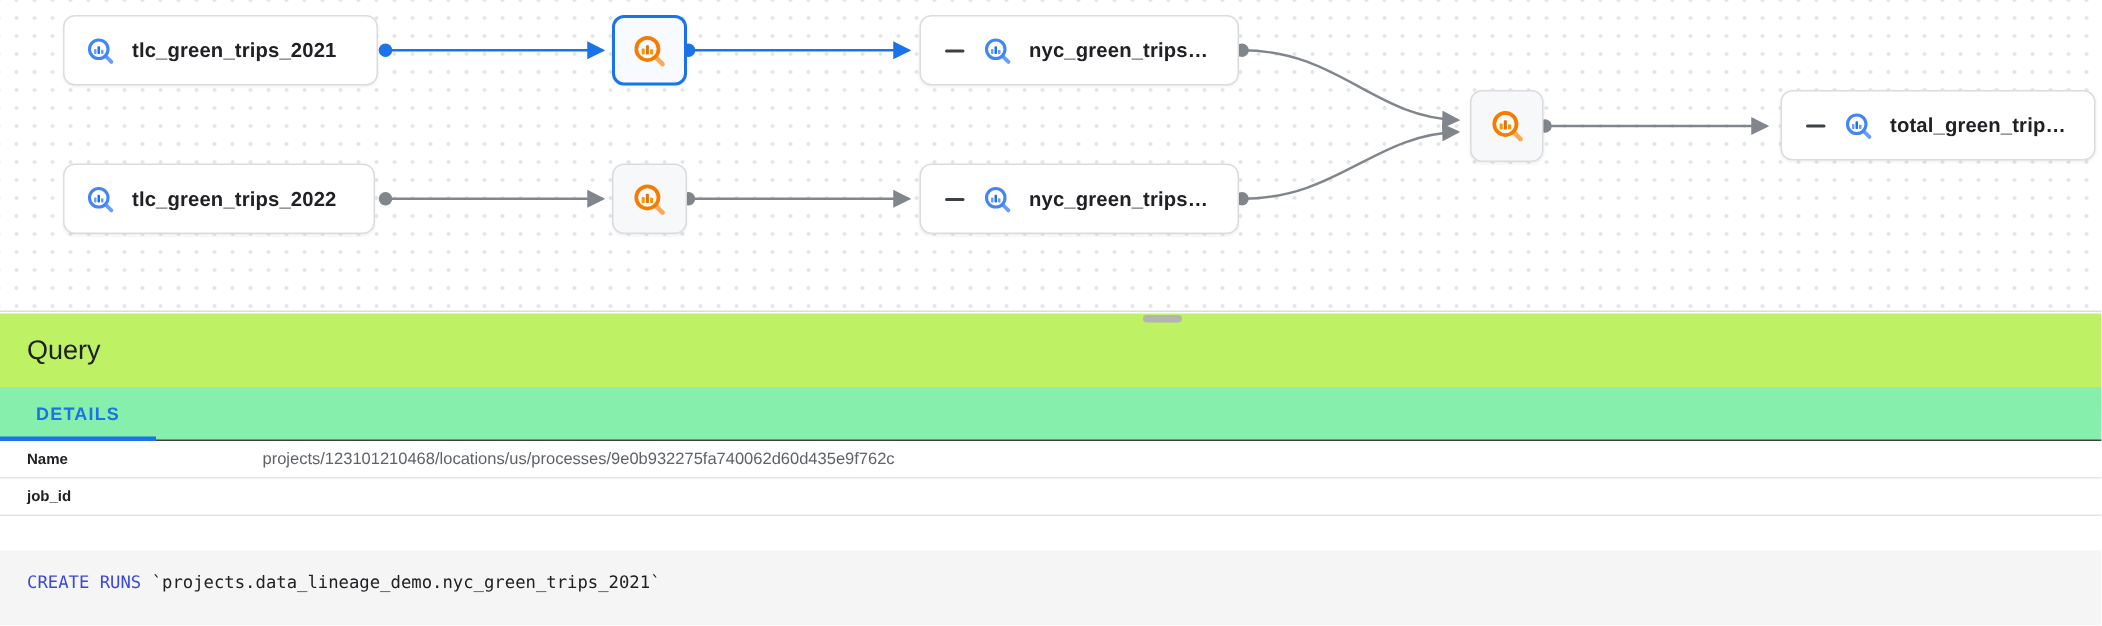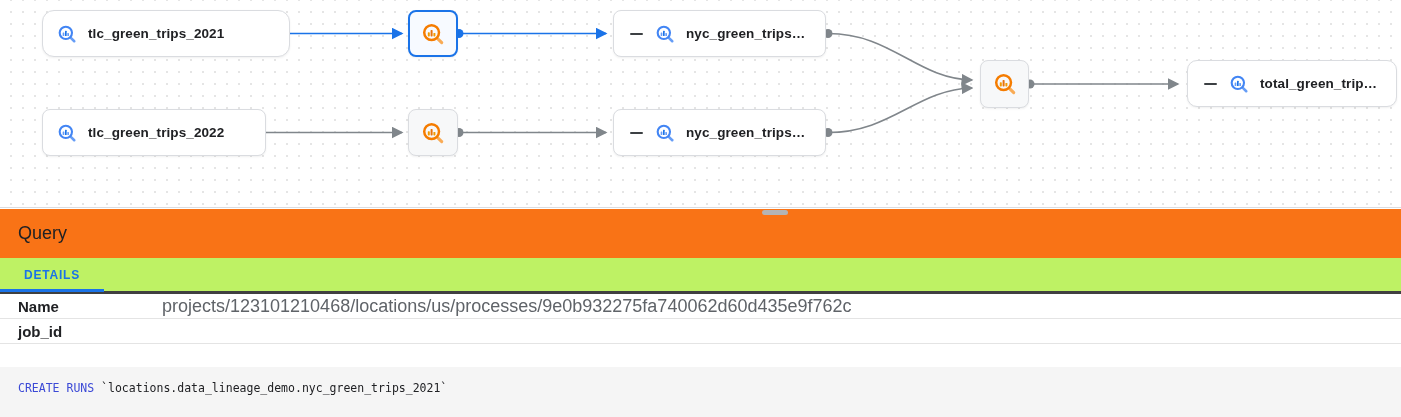--- a/index.html
+++ b/index.html
@@ -27,37 +27,37 @@
   .nlabel { white-space:nowrap; overflow:hidden; }
   .minus { display:inline-flex; align-items:center; justify-content:center;
            width:16px; height:16px; flex:0 0 auto; }
   .minus-bar { width:13px; height:2px; background:#3c4043; border-radius:1px; }
   .bq-icon { flex:0 0 auto; display:block; }
 
   
   .drag-handle { position:absolute; left:762px; top:210px; width:26px; height:5px;
                  background:#b4b4b4; border-radius:3px; z-index:3; cursor:row-resize; }
   .panel-header { position:absolute; left:0; top:209px; width:100%; height:66px;
-                  border-bottom:1px solid #e4e4e4; background:#f97316; }
+                  border-bottom:1px solid #e4e4e4; background:#bef264; }
   .panel-title { position:absolute; left:18px; top:0; line-height:48px;
                  font-size:18px; font-weight:400; color:#202124; }
   .tabs { position:absolute; left:0; top:258px; width:100%; height:36px;
-          display:flex; border-bottom:3px solid #404040; background:#bef264; }
+          display:flex; border-bottom:1px solid #404040; background:#86efac; }
   .tab { position:relative; height:100%; display:flex; align-items:center;
          justify-content:center; padding:0 24px; min-width:92px;
          font-size:12px; font-weight:700; letter-spacing:.8px; color:#5f6368;
          cursor:pointer; }
   .tab.active { color:#1a73e8; }
   .tab.active::after { content:""; position:absolute; left:0; right:0; bottom:-1px;
                        height:3px; background:#1a73e8; }
   .details { position:absolute; left:0; top:294px; width:100%; background:#fff; }
   .detail-row { display:flex; align-items:center; height:25px;
                 padding-left:18px; border-bottom:1px solid #e4e4e4; }
-  .detail-label { width:144px; font-size:15px; font-weight:700; color:#202124; }
-  .detail-value { font-size:18px; color:#5f6368; }
+  .detail-label { width:144px; font-size:10px; font-weight:700; color:#202124; }
+  .detail-value { font-size:11px; color:#5f6368;margin-left:13px; }
   .code { position:absolute; left:0; top:367px; width:100%; height:50px;
           background:#f5f5f5; padding:12px 18px 0 18px;
           font-family:"DejaVu Sans Mono","Liberation Mono",monospace;
           font-size:11.5px; line-height:19px; color:#202124; white-space:pre;
           overflow:hidden; }
   .code .kw { color:#3b49d6; }
 </style>
 </head>
 <body>
 
@@ -80,21 +80,21 @@
         <circle cx="828" cy="33.5" r="4.5" fill="#80868b"></circle>
         <path d="M257,132.5 H402" fill="none" stroke="#80868b" stroke-width="1.6" marker-end="url(#arr-gray)"></path>
         <circle cx="257" cy="132.5" r="4.5" fill="#80868b"></circle>
         <path d="M459,132.5 H606" fill="none" stroke="#80868b" stroke-width="1.6" marker-end="url(#arr-gray)"></path>
         <circle cx="459" cy="132.5" r="4.5" fill="#80868b"></circle>
         <path d="M828,132.5 C892,132.5 916,89.5 972,88" fill="none" stroke="#80868b" stroke-width="1.6" marker-end="url(#arr-gray)"></path>
         <circle cx="828" cy="132.5" r="4.5" fill="#80868b"></circle>
         <path d="M1030,84 H1178" fill="none" stroke="#80868b" stroke-width="1.6" marker-end="url(#arr-gray)"></path>
         <circle cx="1030" cy="84" r="4.5" fill="#80868b"></circle>
       </svg>
-  <div class="node table" style="left: 42px; top: 10px; width: 248px; height: 47px; border-radius: 12px;">
+  <div class="node table" style="left: 42px; top: 10px; width: 210px; height: 47px;">
         <svg class="bq-icon" width="20" height="20" viewBox="0 0 24 24">
     <path d="M16.6 16.6 L20.7 20.7" stroke="#669df6" stroke-width="3.1" stroke-linecap="round"></path>
     <circle cx="10.6" cy="10.6" r="7.4" fill="none" stroke="#4285f4" stroke-width="2.5"></circle>
     <rect x="6.8" y="10.3" width="2" height="4.1" rx=".6" fill="#669df6"></rect>
     <rect x="9.6" y="8.1" width="2" height="6.3" rx=".6" fill="#1a73e8"></rect>
     <rect x="12.4" y="10.9" width="2" height="3.5" rx=".6" fill="#669df6"></rect>
   </svg>
         <span class="nlabel">tlc_green_trips_2021</span>
       </div>
       <div class="node process selected" style="left: 408px; top: 10px; width: 50px; height: 47px;">
@@ -112,21 +112,21 @@
         </span>
         <svg class="bq-icon" width="20" height="20" viewBox="0 0 24 24">
     <path d="M16.6 16.6 L20.7 20.7" stroke="#669df6" stroke-width="3.1" stroke-linecap="round"></path>
     <circle cx="10.6" cy="10.6" r="7.4" fill="none" stroke="#4285f4" stroke-width="2.5"></circle>
     <rect x="6.8" y="10.3" width="2" height="4.1" rx=".6" fill="#669df6"></rect>
     <rect x="9.6" y="8.1" width="2" height="6.3" rx=".6" fill="#1a73e8"></rect>
     <rect x="12.4" y="10.9" width="2" height="3.5" rx=".6" fill="#669df6"></rect>
   </svg>
         <span class="nlabel">nyc_green_trips…</span>
       </div>
-      <div class="node table" style="left: 42px; top: 109px; width: 224px; height: 47px;">
+      <div class="node table" style="left: 42px; top: 109px; width: 208px; height: 47px;">
         <svg class="bq-icon" width="20" height="20" viewBox="0 0 24 24">
     <path d="M16.6 16.6 L20.7 20.7" stroke="#669df6" stroke-width="3.1" stroke-linecap="round"></path>
     <circle cx="10.6" cy="10.6" r="7.4" fill="none" stroke="#4285f4" stroke-width="2.5"></circle>
     <rect x="6.8" y="10.3" width="2" height="4.1" rx=".6" fill="#669df6"></rect>
     <rect x="9.6" y="8.1" width="2" height="6.3" rx=".6" fill="#1a73e8"></rect>
     <rect x="12.4" y="10.9" width="2" height="3.5" rx=".6" fill="#669df6"></rect>
   </svg>
         <span class="nlabel">tlc_green_trips_2022</span>
       </div>
       <div class="node process" style="left: 408px; top: 109px; width: 50px; height: 47px;">
@@ -153,21 +153,21 @@
       </div>
       <div class="node process" style="left: 980px; top: 60px; width: 49px; height: 48px;">
         <svg class="bq-icon" width="24" height="24" viewBox="0 0 24 24">
     <path d="M16.6 16.6 L20.7 20.7" stroke="#f9ab55" stroke-width="3.1" stroke-linecap="round"></path>
     <circle cx="10.6" cy="10.6" r="7.4" fill="none" stroke="#f57c00" stroke-width="2.5"></circle>
     <rect x="6.8" y="10.3" width="2" height="4.1" rx=".6" fill="#f29900"></rect>
     <rect x="9.6" y="8.1" width="2" height="6.3" rx=".6" fill="#e8710a"></rect>
     <rect x="12.4" y="10.9" width="2" height="3.5" rx=".6" fill="#f29900"></rect>
   </svg>
       </div>
-      <div class="node table" style="left: 1187px; top: 60px; width: 210px; height: 47px; border-radius: 10px;">
+      <div class="node table" style="left: 1187px; top: 60px; width: 210px; height: 47px;">
         <span class="minus">
           <span class="minus-bar"></span>
         </span>
         <svg class="bq-icon" width="20" height="20" viewBox="0 0 24 24">
     <path d="M16.6 16.6 L20.7 20.7" stroke="#669df6" stroke-width="3.1" stroke-linecap="round"></path>
     <circle cx="10.6" cy="10.6" r="7.4" fill="none" stroke="#4285f4" stroke-width="2.5"></circle>
     <rect x="6.8" y="10.3" width="2" height="4.1" rx=".6" fill="#669df6"></rect>
     <rect x="9.6" y="8.1" width="2" height="6.3" rx=".6" fill="#1a73e8"></rect>
     <rect x="12.4" y="10.9" width="2" height="3.5" rx=".6" fill="#669df6"></rect>
   </svg>
@@ -188,14 +188,14 @@
   <div class="details">
       <div class="detail-row">
         <div class="detail-label">Name</div>
                    <div class="detail-value">projects/123101210468/locations/us/processes/9e0b932275fa740062d60d435e9f762c</div>
       </div>
       <div class="detail-row">
         <div class="detail-label">job_id</div>
       </div>
     </div>
 
-  <div class="code"><div><span class="kw">CREATE RUNS</span><span> `locations.data_lineage_demo.nyc_green_trips_2021`</span></div></div>
+  <div class="code"><div><span class="kw">CREATE RUNS</span><span> `projects.data_lineage_demo.nyc_green_trips_2021`</span></div></div>
 </div>
 
 </body></html>

